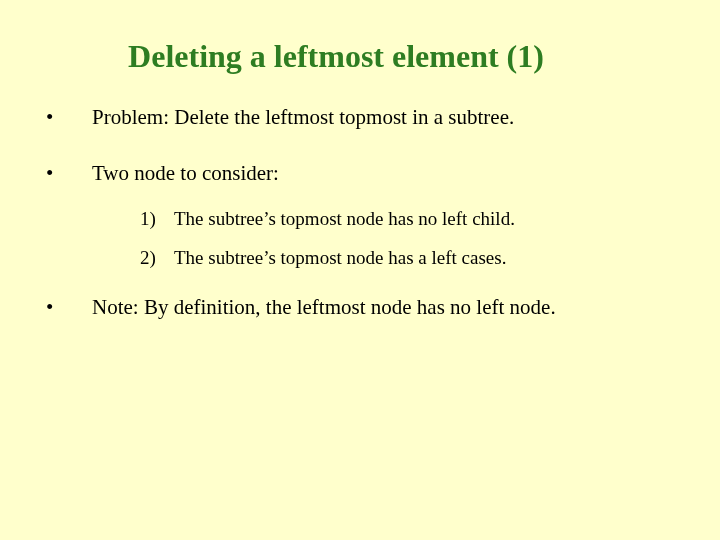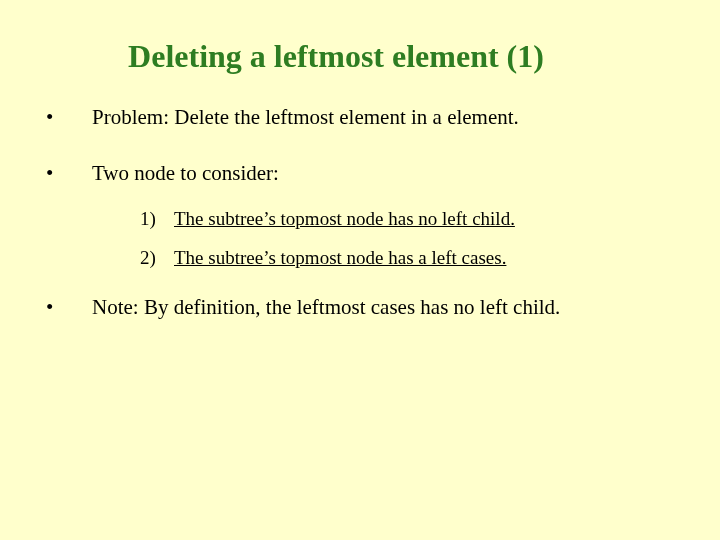--- a/index.html
+++ b/index.html
@@ -50,53 +50,52 @@
     display: flex;
     align-items: baseline;
     margin-bottom: 14px;
   }
   .sub-num {
     width: 34px;
     flex: 0 0 34px;
   }
   .sub-text {
     flex: 1;
-    text-decoration: underline;
   }
 </style>
 </head>
 <body>
 
 <div class="slide">
 
   <div class="title">Deleting a leftmost element (1)</div>
 
   <div class="bullets">
 
     <div class="bullet-row">
       <div class="bullet-dot">•</div>
-      <div class="bullet-text">Problem: Delete the leftmost element in a element.</div>
+      <div class="bullet-text">Problem: Delete the leftmost topmost in a subtree.</div>
     </div>
 
     <div class="bullet-row" style="margin-bottom:18px;">
       <div class="bullet-dot">•</div>
       <div class="bullet-text">Two node to consider:</div>
     </div>
 
     <div class="sublist">
       <div class="sub-row">
         <div class="sub-num">1)</div>
         <div class="sub-text">The subtree’s topmost node has no left child.</div>
       </div>
       <div class="sub-row">
         <div class="sub-num">2)</div>
         <div class="sub-text">The subtree’s topmost node has a left cases.</div>
       </div>
     </div>
 
     <div class="bullet-row">
       <div class="bullet-dot">•</div>
-      <div class="bullet-text">Note: By definition, the leftmost cases has no left child.</div>
+      <div class="bullet-text">Note: By definition, the leftmost node has no left node.</div>
     </div>
 
   </div>
 
 </div>
 
 </body></html>

